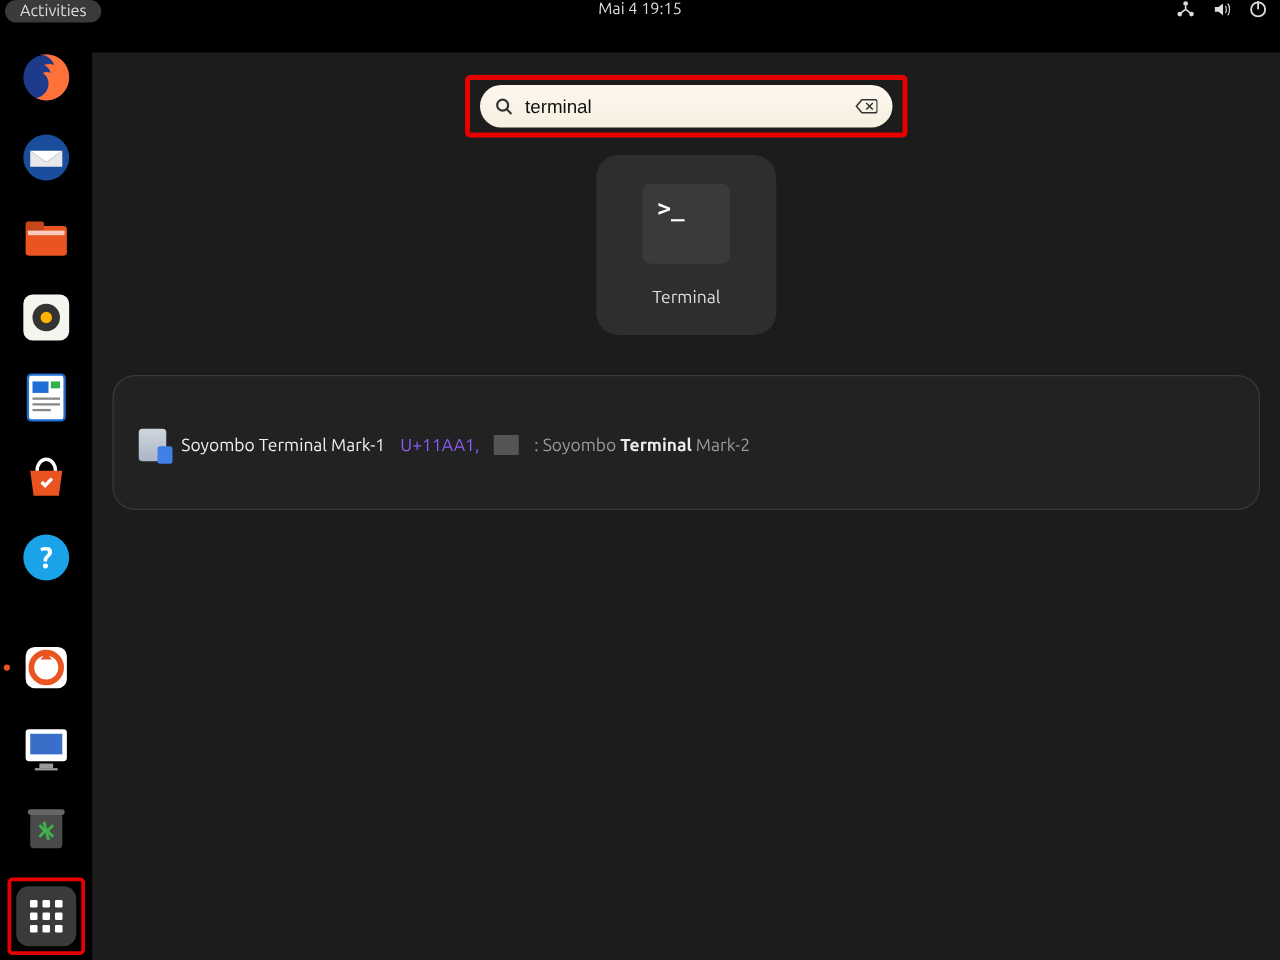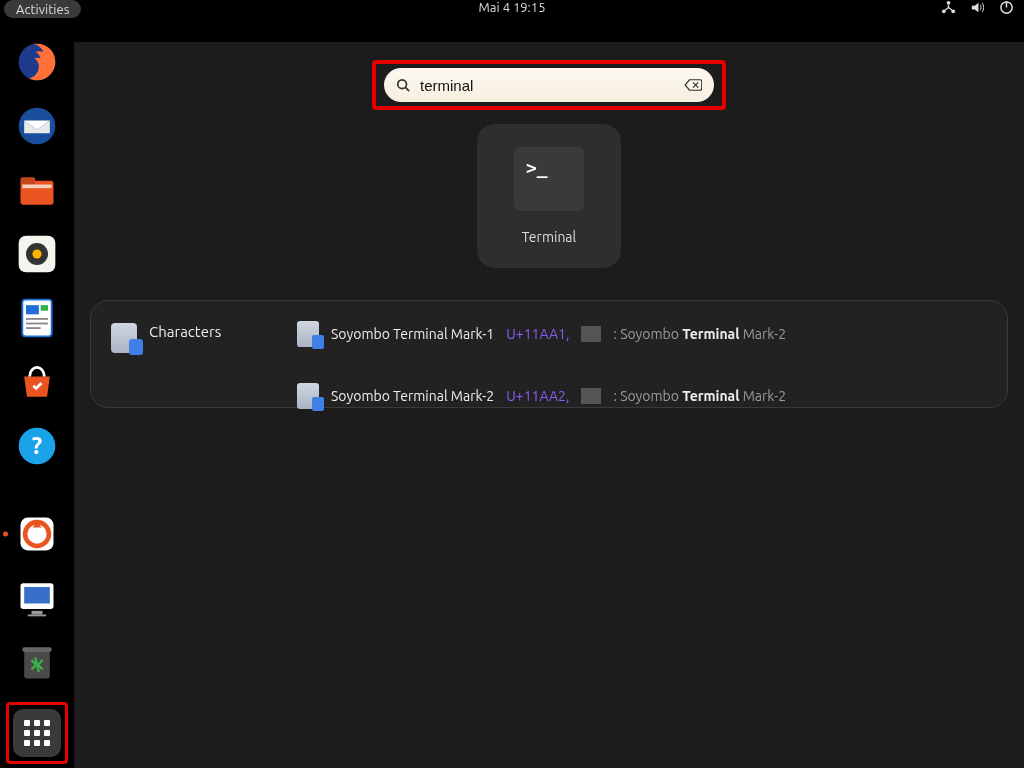--- a/index.html
+++ b/index.html
@@ -195,21 +195,21 @@
   }
   .char-header-icon::after{
     content:"";
     position:absolute;
     right:-6px;bottom:-2px;
     width:14px;height:16px;
     background:#3f7fe6;
     border-radius:3px;
   }
   .char-header-title { font-size:15px;color:#eee;}
-  .char-rows { flex:1; display:flex; flex-direction:column; gap:36px; padding-top:4px;}
+  .char-rows { flex:1; display:flex; gap:18px; padding-top:4px;}
   .char-row { display:flex; align-items:center; gap:12px; font-size:14px;}
   .char-row-icon {
     width:22px;height:26px;
     background:linear-gradient(#cfd6e0,#aab4c4);
     border-radius:3px;
     position:relative;
     flex-shrink:0;
   }
   .char-row-icon::after{
     content:"";
@@ -380,35 +380,24 @@
   </div>
 
   <div class="app-tile">
     <div class="terminal-icon-lg">
       <span class="terminal-prompt">&gt;_</span>
     </div>
     <div class="app-tile-label">Terminal</div>
   </div>
 
   <div class="char-panel">
-    <div class="char-header">
-      <div class="char-header-icon"></div>
-      <div class="char-header-title">Characters</div>
-    </div>
     <div class="char-rows">
       <div class="char-row">
         <div class="char-row-icon"></div>
         <span class="char-name">Soyombo Terminal Mark-1</span>
         <span class="char-code"><span>U+11AA1</span><span>,</span></span>
         <span class="char-preview"></span>
         <span class="char-desc"><span>:</span> <span>Soyombo </span><b>Terminal</b><span> Mark-2</span></span>
       </div>
-      <div class="char-row">
-        <div class="char-row-icon"></div>
-        <span class="char-name">Soyombo Terminal Mark-2</span>
-        <span class="char-code"><span>U+11AA2</span><span>,</span></span>
-        <span class="char-preview"></span>
-        <span class="char-desc"><span>:</span> <span>Soyombo </span><b>Terminal</b><span> Mark-2</span></span>
-      </div>
     </div>
   </div>
 
 </div>
 
 </body></html>

